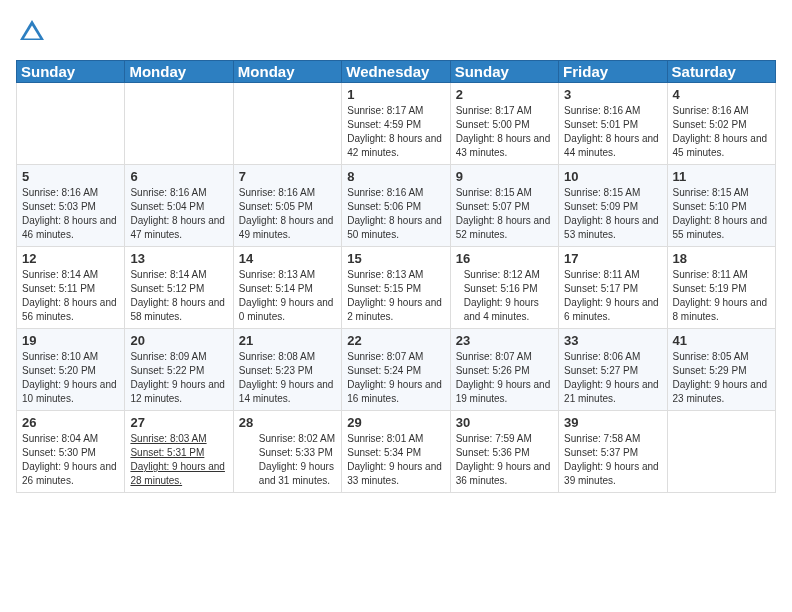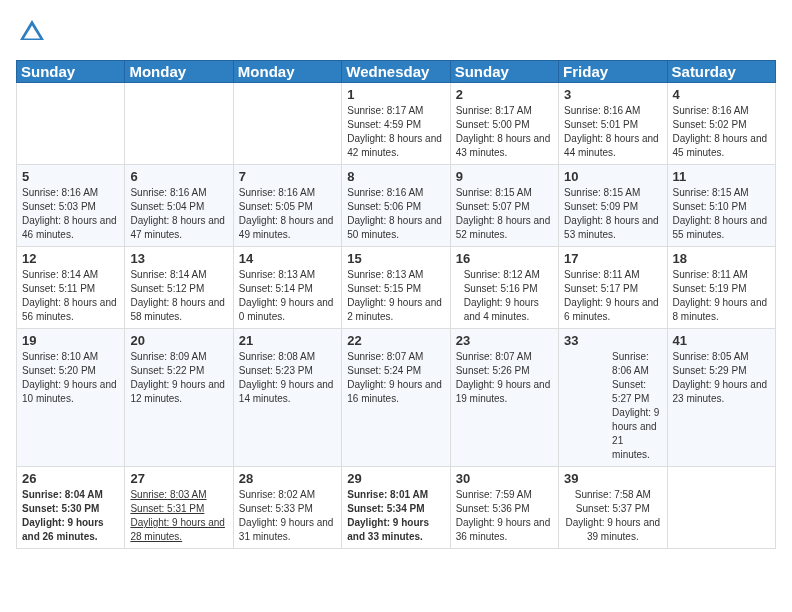--- a/index.html
+++ b/index.html
@@ -270,64 +270,64 @@
 Daylight: 9 hours and 16 minutes.</div>
         </td>
         <td>
           <div class="day-number">23</div>
           <div class="day-info" style="white-space: pre-line;">Sunrise: 8:07 AM
 Sunset: 5:26 PM
 Daylight: 9 hours and 19 minutes.</div>
         </td>
         <td>
           <div class="day-number">33</div>
-          <div class="day-info" style="white-space: pre-line; margin-left: 48px;">Sunrise: 8:06 AM
+          <div class="day-info" style="white-space: pre-line;">Sunrise: 8:06 AM
 Sunset: 5:27 PM
 Daylight: 9 hours and 21 minutes.</div>
         </td>
         <td>
           <div class="day-number">41</div>
           <div class="day-info" style="white-space: pre-line;">Sunrise: 8:05 AM
 Sunset: 5:29 PM
 Daylight: 9 hours and 23 minutes.</div>
         </td>
       </tr>
       <tr>
         <td>
           <div class="day-number">26</div>
-          <div class="day-info" style="white-space: pre-line; font-weight: bold;">Sunrise: 8:04 AM
+          <div class="day-info" style="white-space: pre-line;">Sunrise: 8:04 AM
 Sunset: 5:30 PM
 Daylight: 9 hours and 26 minutes.</div>
         </td>
         <td>
           <div class="day-number">27</div>
           <div class="day-info" style="white-space: pre-line; text-decoration: underline;">Sunrise: 8:03 AM
 Sunset: 5:31 PM
 Daylight: 9 hours and 28 minutes.</div>
         </td>
         <td>
           <div class="day-number">28</div>
-          <div class="day-info" style="white-space: pre-line;">Sunrise: 8:02 AM
+          <div class="day-info" style="white-space: pre-line; margin-left: 20px;">Sunrise: 8:02 AM
 Sunset: 5:33 PM
 Daylight: 9 hours and 31 minutes.</div>
         </td>
         <td>
           <div class="day-number">29</div>
-          <div class="day-info" style="white-space: pre-line; font-weight: bold;">Sunrise: 8:01 AM
+          <div class="day-info" style="white-space: pre-line;">Sunrise: 8:01 AM
 Sunset: 5:34 PM
 Daylight: 9 hours and 33 minutes.</div>
         </td>
         <td>
           <div class="day-number">30</div>
           <div class="day-info" style="white-space: pre-line;">Sunrise: 7:59 AM
 Sunset: 5:36 PM
 Daylight: 9 hours and 36 minutes.</div>
         </td>
         <td>
           <div class="day-number">39</div>
-          <div class="day-info" style="white-space: pre-line; text-align: center;">Sunrise: 7:58 AM
+          <div class="day-info" style="white-space: pre-line;">Sunrise: 7:58 AM
 Sunset: 5:37 PM
 Daylight: 9 hours and 39 minutes.</div>
         </td>
         <td class="empty"></td>
       </tr>
     </tbody>
 </table>
 
 </body></html>

